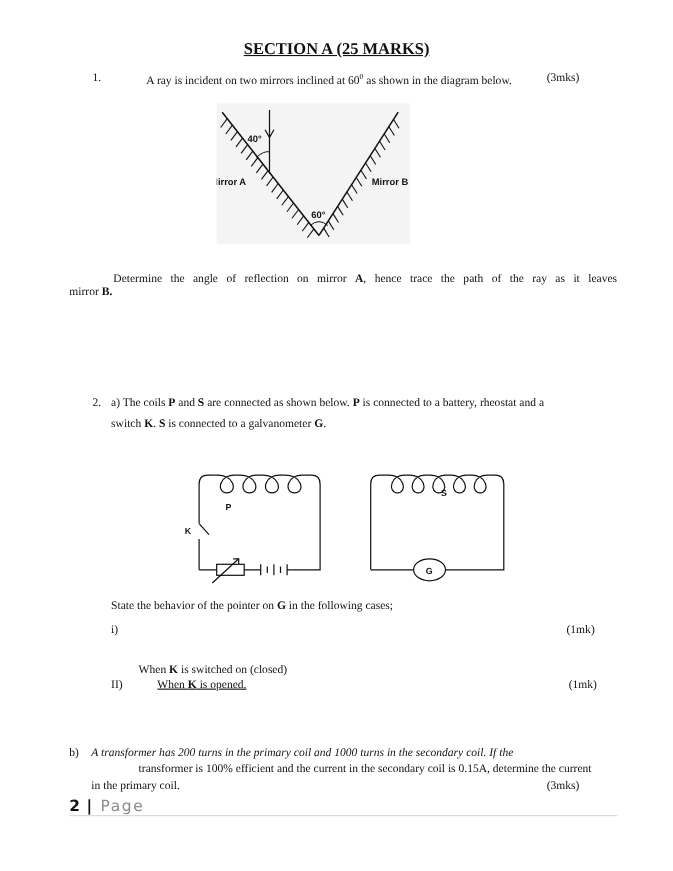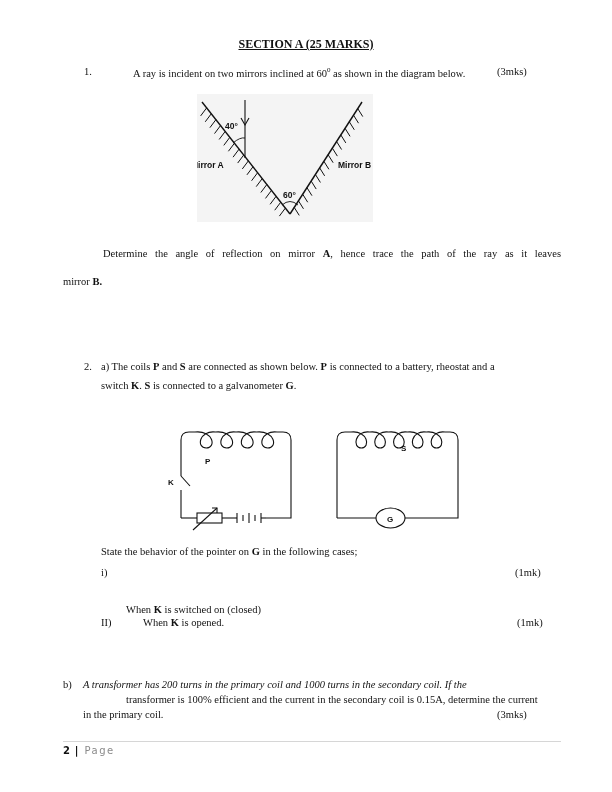--- a/index.html
+++ b/index.html
@@ -5,25 +5,25 @@
     html, body { margin: 0; padding: 0; background: #ffffff; }
     body {
       width: 612px; height: 792px; position: relative; overflow: hidden;
       font-family: "Liberation Serif", serif; color: #111;
     }
     .abs { position: absolute; white-space: nowrap; }
     .serif { font-family: "Liberation Serif", serif; font-size: 10.5px; }
     b { font-weight: bold; }
     .section-title {
       left: 0; width: 612px; top: 37px; text-align: center;
-      font-weight: bold; text-decoration: underline; font-size: 12px;
+      font-weight: bold; text-decoration: underline; font-size: 15px;
     }
     .diagram-bg { background: #f4f4f4; }
     .footer-line { position: absolute; left: 63px; width: 498px; top: 741px; height: 1px; background: #d6d6d6; }
-    .footer { left: 63px; top: 745px; font-family: "DejaVu Sans", sans-serif; font-size: 10px; letter-spacing: 1.5px; }
+    .footer { left: 63px; top: 725px; font-family: "DejaVu Sans", sans-serif; font-size: 14px; letter-spacing: 1.5px; }
     .footer .num { font-weight: bold; color: #111; letter-spacing: 0; }
     .footer .sep { font-weight: bold; color: #111; }
     .footer .pg { color: #8a8a8a; }
     svg text { font-family: "Liberation Sans", sans-serif; font-weight: bold; fill: #111; }
     .justify { white-space: normal; text-align: justify; text-align-last: justify; }
   </style>
 </head>
 <body>
 
 <div class="abs section-title serif">SECTION A (25 MARKS)</div>
@@ -91,21 +91,21 @@
     <text x="86" y="104" font-size="8.5">60°</text>
 
     <text x="-6" y="74" font-size="8.5">Mirror A</text>
     <text x="141" y="74" font-size="8.5">Mirror B</text>
   </svg>
 </div>
 
 <div class="abs serif justify" style="left:103px; top:248px; width:458px;">
   <span>Determine the angle of reflection on mirror </span><b>A</b><span>, hence trace the path of the ray as it leaves</span>
 </div>
-<div class="abs serif" style="left:63px; top:276px;">
+<div class="abs serif" style="left:63px; top:260px;">
   <span>mirror </span><b>B.</b>
 </div>
 
 <div class="abs serif" style="left:84px; top:361px;">2.</div>
 <div class="abs serif" style="left:101px; top:361px;">
   <span>a) The coils </span><b>P</b><span> and </span><b>S</b><span> are connected as shown below. </span><b>P</b><span> is connected to a battery, rheostat and a</span>
 </div>
 <div class="abs serif" style="left:101px; top:380px;">
   <span>switch </span><b>K</b><span>. </span><b>S</b><span> is connected to a galvanometer </span><b>G</b><span>.</span>
 </div>
@@ -151,21 +151,21 @@
   <span>State the behavior of the pointer on </span><b>G</b><span> in the following cases;</span>
 </div>
 
 <div class="abs serif" style="left:101px; top:567px;">i)</div>
 <div class="abs serif" style="left:126px; top:567px;margin-top:37px;">
   <span>When </span><b>K</b><span> is switched on (closed)</span>
 </div>
 <div class="abs serif" style="left:515px; top:567px;">(1mk)</div>
 
 <div class="abs serif" style="left:101px; top:617px;">II)</div>
-<div class="abs serif" style="left:143px; top:617px;">
+<div class="abs serif" style="left:143px; top:617px;text-decoration:underline;">
   <span>When </span><b>K</b><span> is opened.</span>
 </div>
 <div class="abs serif" style="left:517px; top:617px;">(1mk)</div>
 
 <div class="abs serif" style="left:63px; top:679px;">b)</div>
 <div class="abs serif" style="left:83px; top:679px;font-style:italic;">A transformer has 200 turns in the primary coil and 1000 turns in the secondary coil. If the</div>
 <div class="abs serif" style="left:83px; top:694px;margin-left:43px;">transformer is 100% efficient and the current in the secondary coil is 0.15A, determine the current</div>
 <div class="abs serif" style="left:83px; top:709px;">in the primary coil.</div>
 <div class="abs serif" style="left:497px; top:709px;">(3mks)</div>
 

